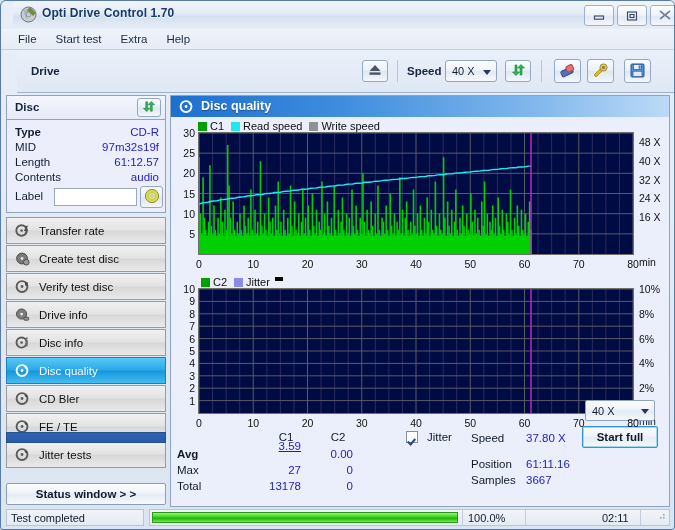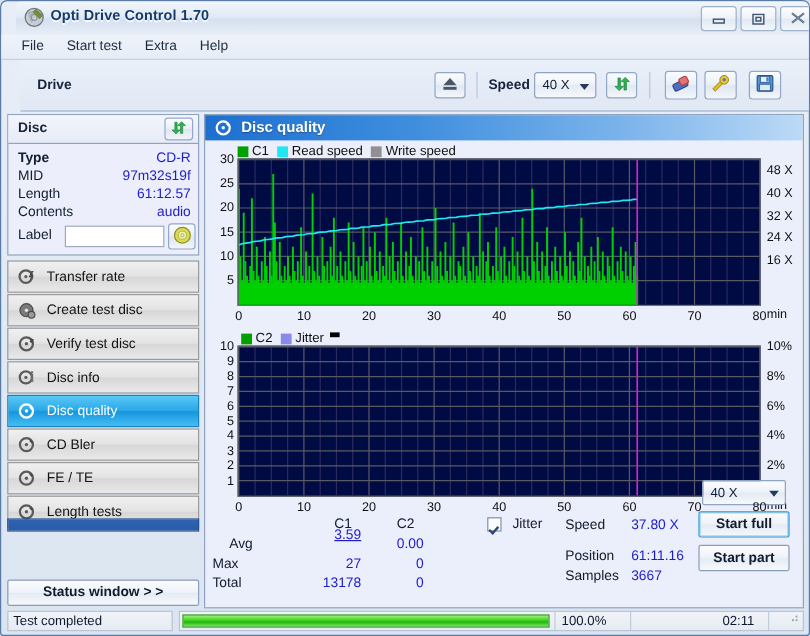--- a/index.html
+++ b/index.html
@@ -379,20 +379,30 @@
             <circle cx="7.5" cy="8" r="5.8" fill="none" stroke="#5a5a5a" stroke-width="2"></circle>
             <circle cx="7.5" cy="8" r="1.5" fill="#5a5a5a"></circle>
             <path d="M11 3 L14 4 L13 8 L10.5 6.5 Z" fill="#4a4a4a"></path>
           </svg>
       </span>
       <span class="ntxt">Verify test disc</span>
     </div>
     <div class="navitem">
       <span class="nicon">
         <svg width="15" height="15" viewBox="0 0 16 16">
+            <circle cx="7" cy="7.5" r="5.4" fill="#7c7c7c" stroke="#4a4a4a"></circle>
+            <circle cx="7" cy="7.5" r="1.5" fill="#ececec"></circle>
+            <rect x="9.5" y="11" width="5" height="3" rx=".6" fill="#9a9a9a" stroke="#4a4a4a"></rect>
+          </svg>
+      </span>
+      <span class="ntxt">Drive info</span>
+    </div>
+    <div class="navitem">
+      <span class="nicon">
+        <svg width="15" height="15" viewBox="0 0 16 16">
             <circle cx="7" cy="8" r="5.4" fill="none" stroke="#5a5a5a" stroke-width="2"></circle>
             <circle cx="7" cy="8" r="1.4" fill="#5a5a5a"></circle>
             <rect x="11.5" y="5" width="2" height="7" fill="#6a6a6a"></rect>
             <rect x="11.5" y="2.6" width="2" height="1.8" fill="#6a6a6a"></rect>
           </svg>
       </span>
       <span class="ntxt">Disc info</span>
     </div>
     <div class="navitem sel">
       <span class="nicon">
@@ -425,21 +435,21 @@
       <span class="ntxt">FE / TE</span>
     </div>
     <div class="navitem">
       <span class="nicon">
         <svg width="15" height="15" viewBox="0 0 16 16">
             <circle cx="7.5" cy="8" r="5.8" fill="none" stroke="#5a5a5a" stroke-width="2"></circle>
             <circle cx="7.5" cy="8" r="1.5" fill="#5a5a5a"></circle>
             <path d="M11.4 3.4 L13.6 5.6 L12.2 7 L10 4.8 Z" fill="#4a4a4a"></path>
           </svg>
       </span>
-      <span class="ntxt">Length tests</span>
+      <span class="ntxt">Jitter tests</span>
     </div>
   </div>
 
   <div class="navblue"></div>
 
   <div class="status-btn">Status window &gt; &gt;</div>
   <div class="statustext">Test completed</div>
 
   <div class="main">
     <div class="main-head">
@@ -814,21 +824,21 @@
         </svg>
     </div>
     <div id="c2-yticks"></div>
     <div id="c2-y2ticks"></div>
     <div id="c2-xticks"></div>
     <span class="xtick" style="left:468px;top:319px;">min</span>
 
     <span class="st" style="left:100px;top:335px;width:30px;text-align:center;">C1</span>
     <span class="st" style="left:152px;top:335px;width:30px;text-align:center;">C2</span>
 
-    <span class="st" style="left:20px;top:352px;">Avg</span>
+    <span class="st" style="left:6px;top:352px;font-weight:bold;">Avg</span>
     <span class="stv" style="left:92px;top:344px;width:38px;text-decoration:underline;">3.59</span>
     <span class="stv" style="left:144px;top:352px;width:38px;">0.00</span>
 
     <span class="st" style="left:6px;top:368px;">Max</span>
     <span class="stv" style="left:92px;top:368px;width:38px;">27</span>
     <span class="stv" style="left:144px;top:368px;width:38px;">0</span>
 
     <span class="st" style="left:6px;top:384px;">Total</span>
     <span class="stv" style="left:86px;top:384px;width:44px;">13178</span>
     <span class="stv" style="left:144px;top:384px;width:38px;">0</span>
@@ -843,21 +853,20 @@
     <span class="stv" style="left:355px;top:362px;width:56px;text-align:left;">61:11.16</span>
 
     <span class="st" style="left:300px;top:378px;">Samples</span>
     <span class="stv" style="left:355px;top:378px;width:56px;text-align:left;">3667</span>
 
     <div class="sel-combo">
       <span class="stxt2">40 X</span>
       <span class="cb-arrow" style="top:8px;"></span>
     </div>
     <div class="act-btn focus" style="left:411px;top:330px;">Start full</div>
-    <div class="act-btn" style="left:411px;top:358px;">Start part</div>
   <span class="ytick" style="left: 4px; top: 131.833px; width: 20px; text-align: right;">5</span>
       <span class="ytick" style="left: 4px; top: 111.667px; width: 20px; text-align: right;">10</span>
       <span class="ytick" style="left: 4px; top: 91.5px; width: 20px; text-align: right;">15</span>
       <span class="ytick" style="left: 4px; top: 71.3333px; width: 20px; text-align: right;">20</span>
       <span class="ytick" style="left: 4px; top: 51.1667px; width: 20px; text-align: right;">25</span>
       <span class="ytick" style="left: 4px; top: 31px; width: 20px; text-align: right;">30</span>
       <span class="ytickR" style="left: 468px; top: 125px; margin-left: 40px;">8 X</span>
       <span class="ytickR" style="left: 468px; top: 114.769px;">16 X</span>
       <span class="ytickR" style="left: 468px; top: 96.1538px;">24 X</span>
       <span class="ytickR" style="left: 468px; top: 77.5385px;">32 X</span>

